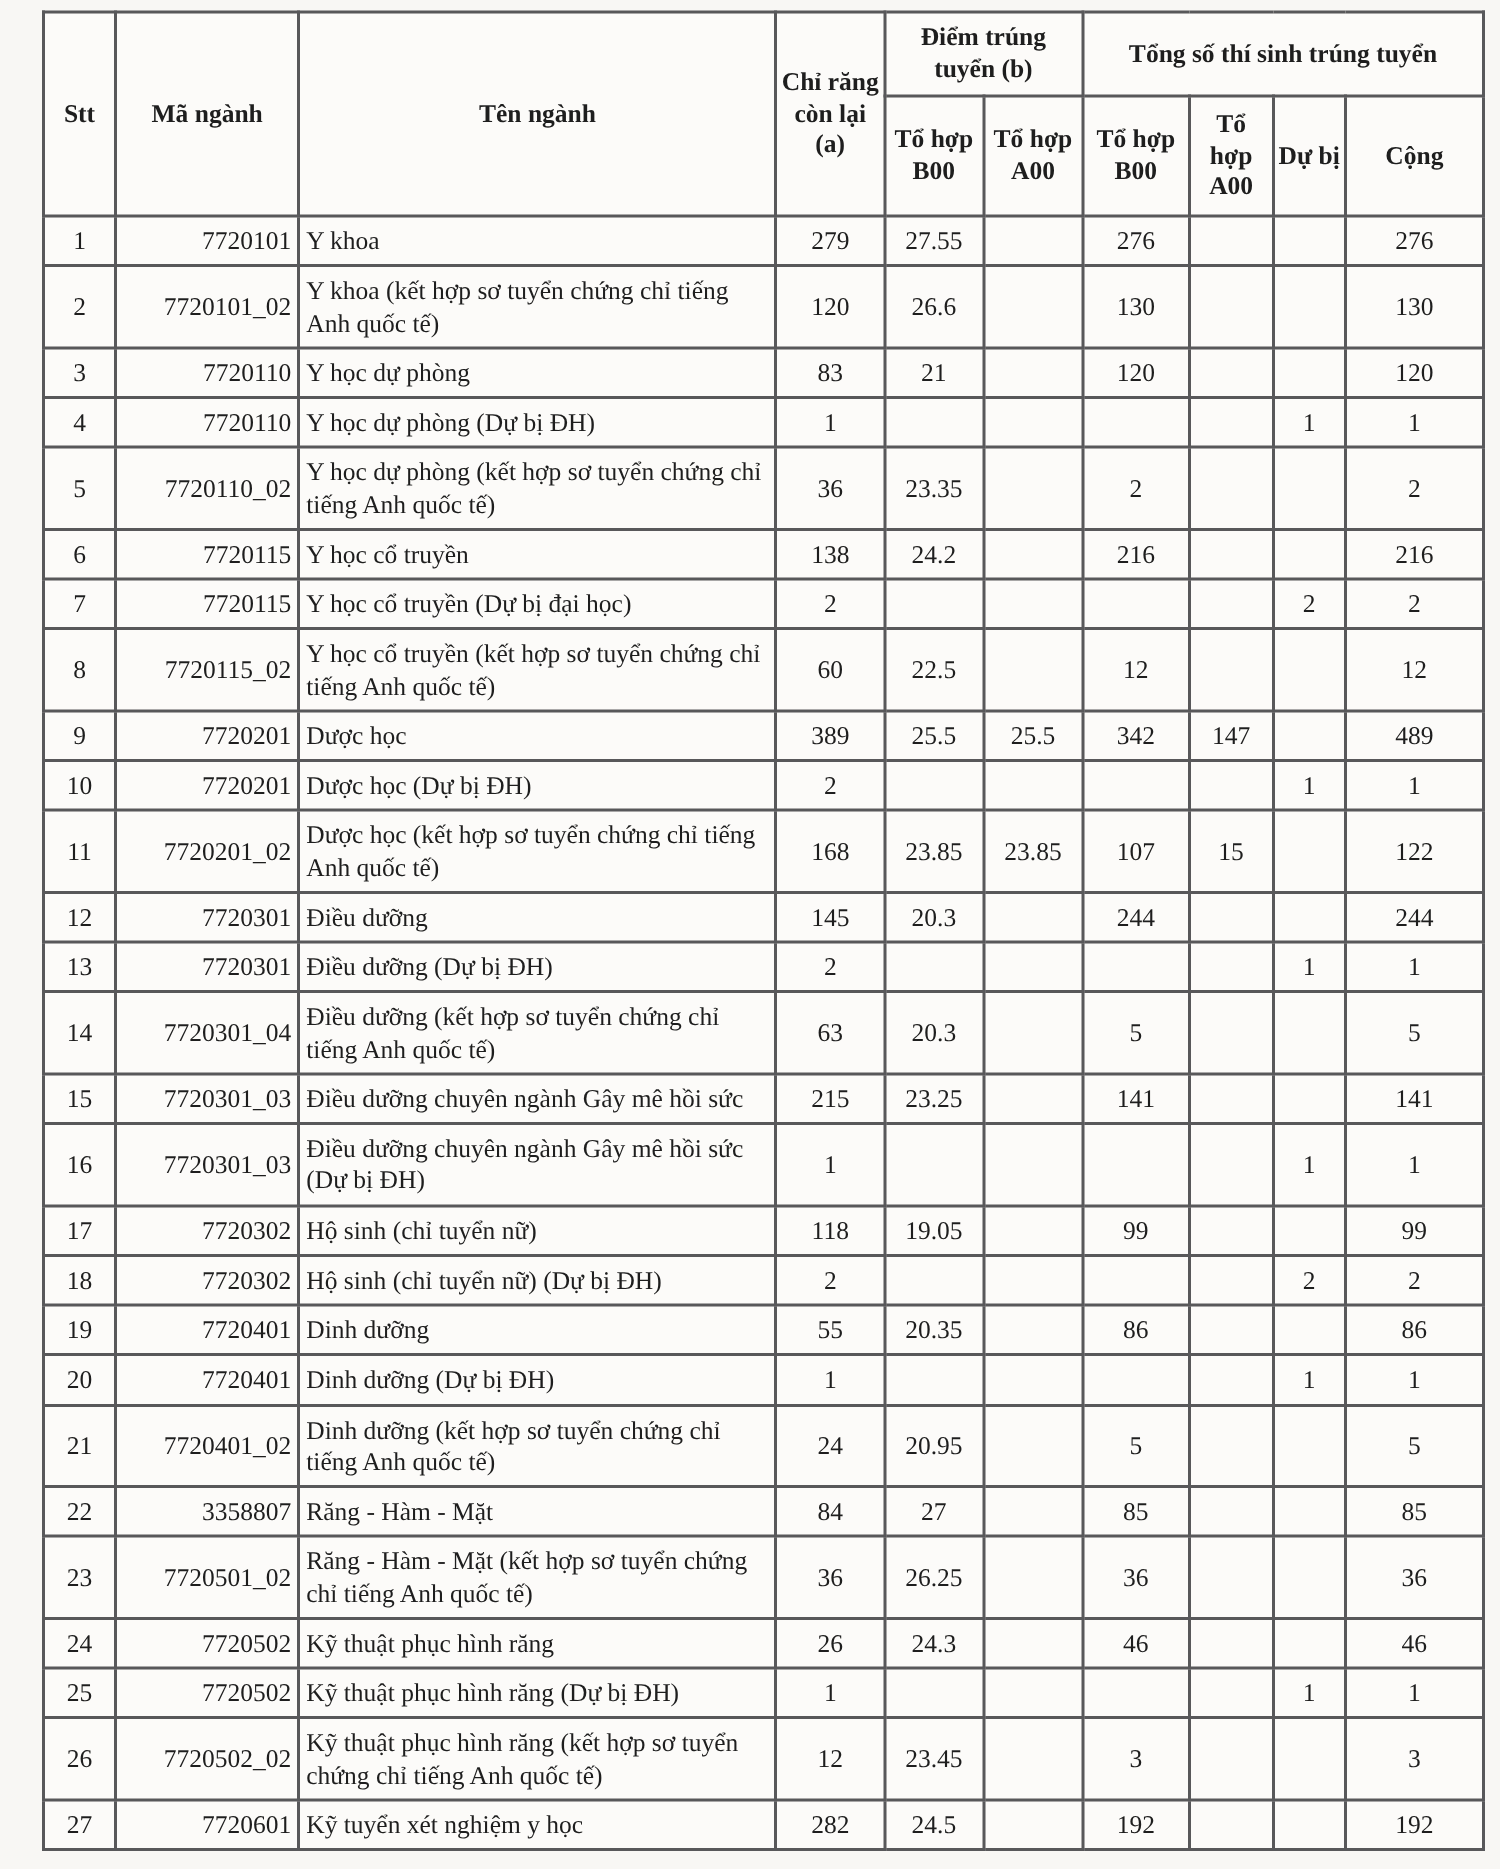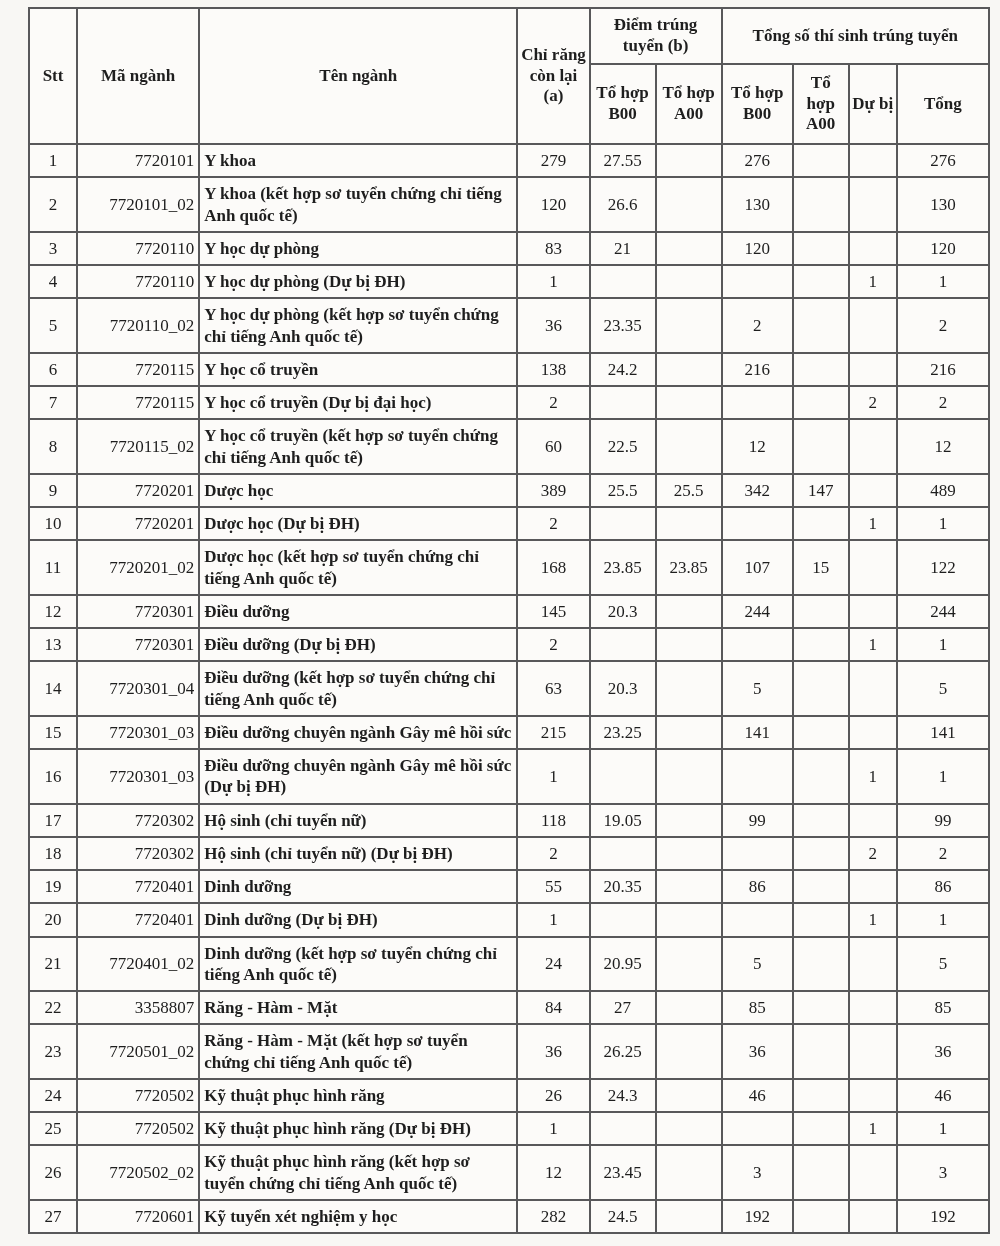--- a/index.html
+++ b/index.html
@@ -43,21 +43,21 @@
   }
   table.doc-table td {
     font-size: 17px;
     line-height: 1.25;
     padding: 5px 4px;
   }
   thead tr.group-row th.span-cell { height: 48px; }
   thead tr.sub-row th { height: 72px; }
   td.num-col  { text-align: center; }
   td.code-col { text-align: right; padding-left: 12px; }
-  td.name-col { text-align: left; padding-left: 9px; padding-right: 5px; font-weight: bold; }
+  td.name-col { text-align: left; padding-left: 9px; padding-right: 5px; }
 </style>
 </head>
 <body>
 
 <div class="page">
   <div class="table-wrap">
     <table class="doc-table">
       <colgroup>
         <col style="width:48px">
         <col style="width:122px">
@@ -78,21 +78,21 @@
           <th rowspan="2">Chỉ răng còn lại (a)</th>
           <th colspan="2" class="span-cell">Điểm trúng tuyển (b)</th>
           <th colspan="4" class="span-cell">Tổng số thí sinh trúng tuyển</th>
         </tr>
         <tr class="sub-row">
           <th>Tổ hợp B00</th>
           <th>Tổ hợp A00</th>
           <th>Tổ hợp B00</th>
           <th>Tổ hợp A00</th>
           <th>Dự bị</th>
-          <th>Tổng</th>
+          <th>Cộng</th>
         </tr>
       </thead>
       <tbody>
           <tr>
             <td class="num-col">1</td>
             <td class="code-col">7720101</td>
             <td class="name-col">Y khoa</td>
             <td class="num-col">279</td>
             <td class="num-col">27.55</td>
             <td class="num-col"></td>

